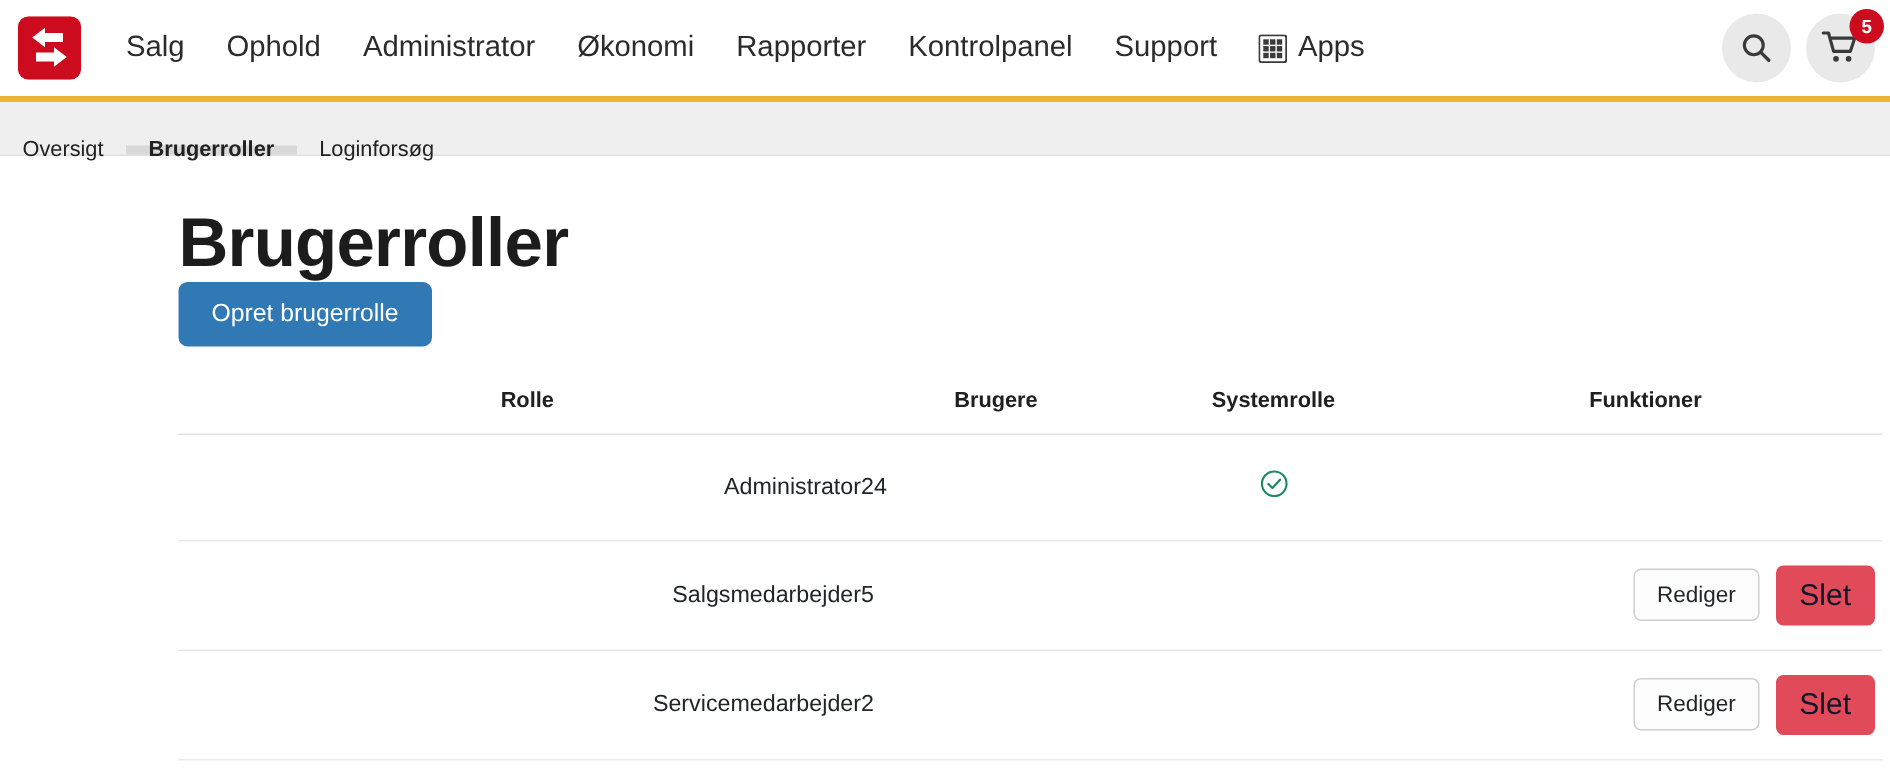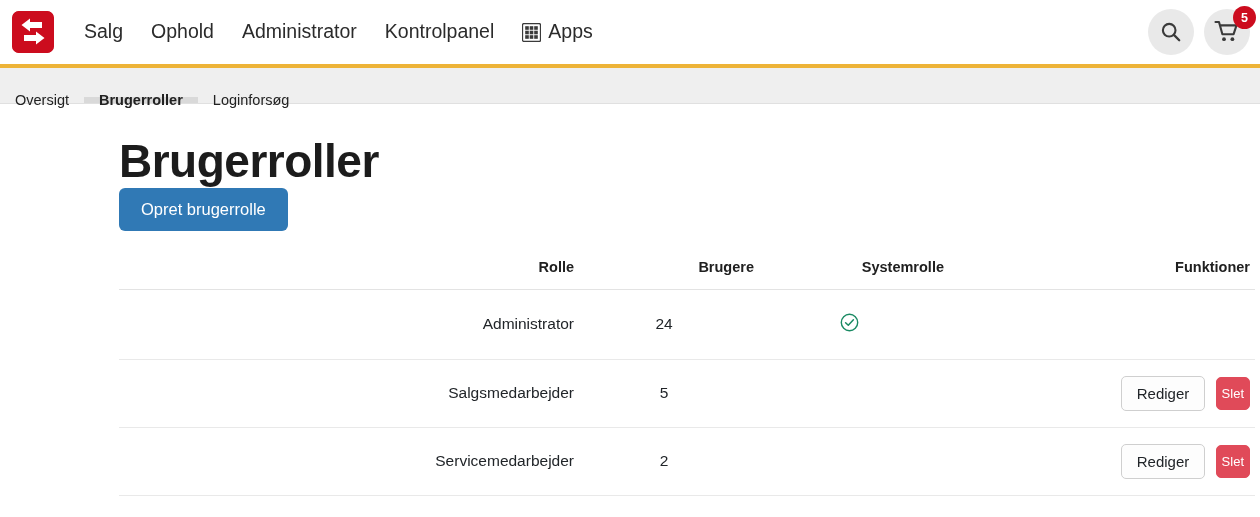--- a/index.html
+++ b/index.html
@@ -152,32 +152,32 @@
     width: 1136px;
     border-collapse: collapse;
     table-layout: fixed;
   }
   table.roles th {
     font-size: 14.5px;
     font-weight: bold;
     color: #202020;
     padding: 0 0 14px 0;
     border-bottom: 1px solid #e3e3e3;
-    text-align: right;
+    text-align: center;
   }
   table.roles td {
     font-size: 15.5px;
     color: #212529;
     padding: 16px 0;
     border-bottom: 1px solid #e9e9e9;
     vertical-align: middle;
     height: 57px;
   }
   .col-rolle   { width: 455px; padding-left: 10px !important; text-align: right; }
-  .col-brugere { width: 180px; text-align: center; }
+  .col-brugere { width: 180px; }
   .col-system  { width: 190px; text-align: center; }
   .col-funk    { width: 311px; text-align: right; padding-right: 5px !important; }
 
   th.col-rolle { padding-left: 10px !important; }
 
   .check-icon { display: inline-block; vertical-align: middle; }
 
   .btn-edit {
     display: inline-block;
     background: #fdfdfd;
@@ -189,24 +189,24 @@
     padding: 9px 15px;
     line-height: 1;
     cursor: pointer;
     vertical-align: middle;
   }
   .btn-delete {
     display: inline-block;
     background: #e04a59;
     border: 1px solid #e04a59;
     border-radius: 5px;
-    color: #ffffff;
-    font-size: 13px;
+    color: #0f172a;
+    font-size: 20px;
     font-family: "Liberation Sans", sans-serif;
-    padding: 9px 5px;
+    padding: 9px 15px;
     line-height: 1;
     cursor: pointer;
     margin-left: 6px;
     vertical-align: middle;
   }
   .actions-empty { display: inline-block; height: 33px; }
 </style>
 </head>
 <body>
 
@@ -224,21 +224,30 @@
     <a class="nav-link" href="#">
       <span>Salg</span>
     </a>
     <a class="nav-link" href="#">
       <span>Ophold</span>
     </a>
     <a class="nav-link" href="#">
       <span>Administrator</span>
     </a>
     <a class="nav-link" href="#">
+      <span>Økonomi</span>
+    </a>
+    <a class="nav-link" href="#">
+      <span>Rapporter</span>
+    </a>
+    <a class="nav-link" href="#">
       <span>Kontrolpanel</span>
+    </a>
+    <a class="nav-link" href="#">
+      <span>Support</span>
     </a>
     <a class="nav-link" href="#">
       <span class="apps-icon">
         <svg width="19" height="19" viewBox="0 0 19 19">
           <rect x="0.5" y="0.5" width="18" height="18" rx="1.5" fill="none" stroke="#3a3a3a" stroke-width="1.3"></rect>
           <rect x="3.2" y="3.2" width="3.6" height="3.6" fill="#3a3a3a"></rect>
           <rect x="7.7" y="3.2" width="3.6" height="3.6" fill="#3a3a3a"></rect>
           <rect x="12.2" y="3.2" width="3.6" height="3.6" fill="#3a3a3a"></rect>
           <rect x="3.2" y="7.7" width="3.6" height="3.6" fill="#3a3a3a"></rect>
           <rect x="7.7" y="7.7" width="3.6" height="3.6" fill="#3a3a3a"></rect>

